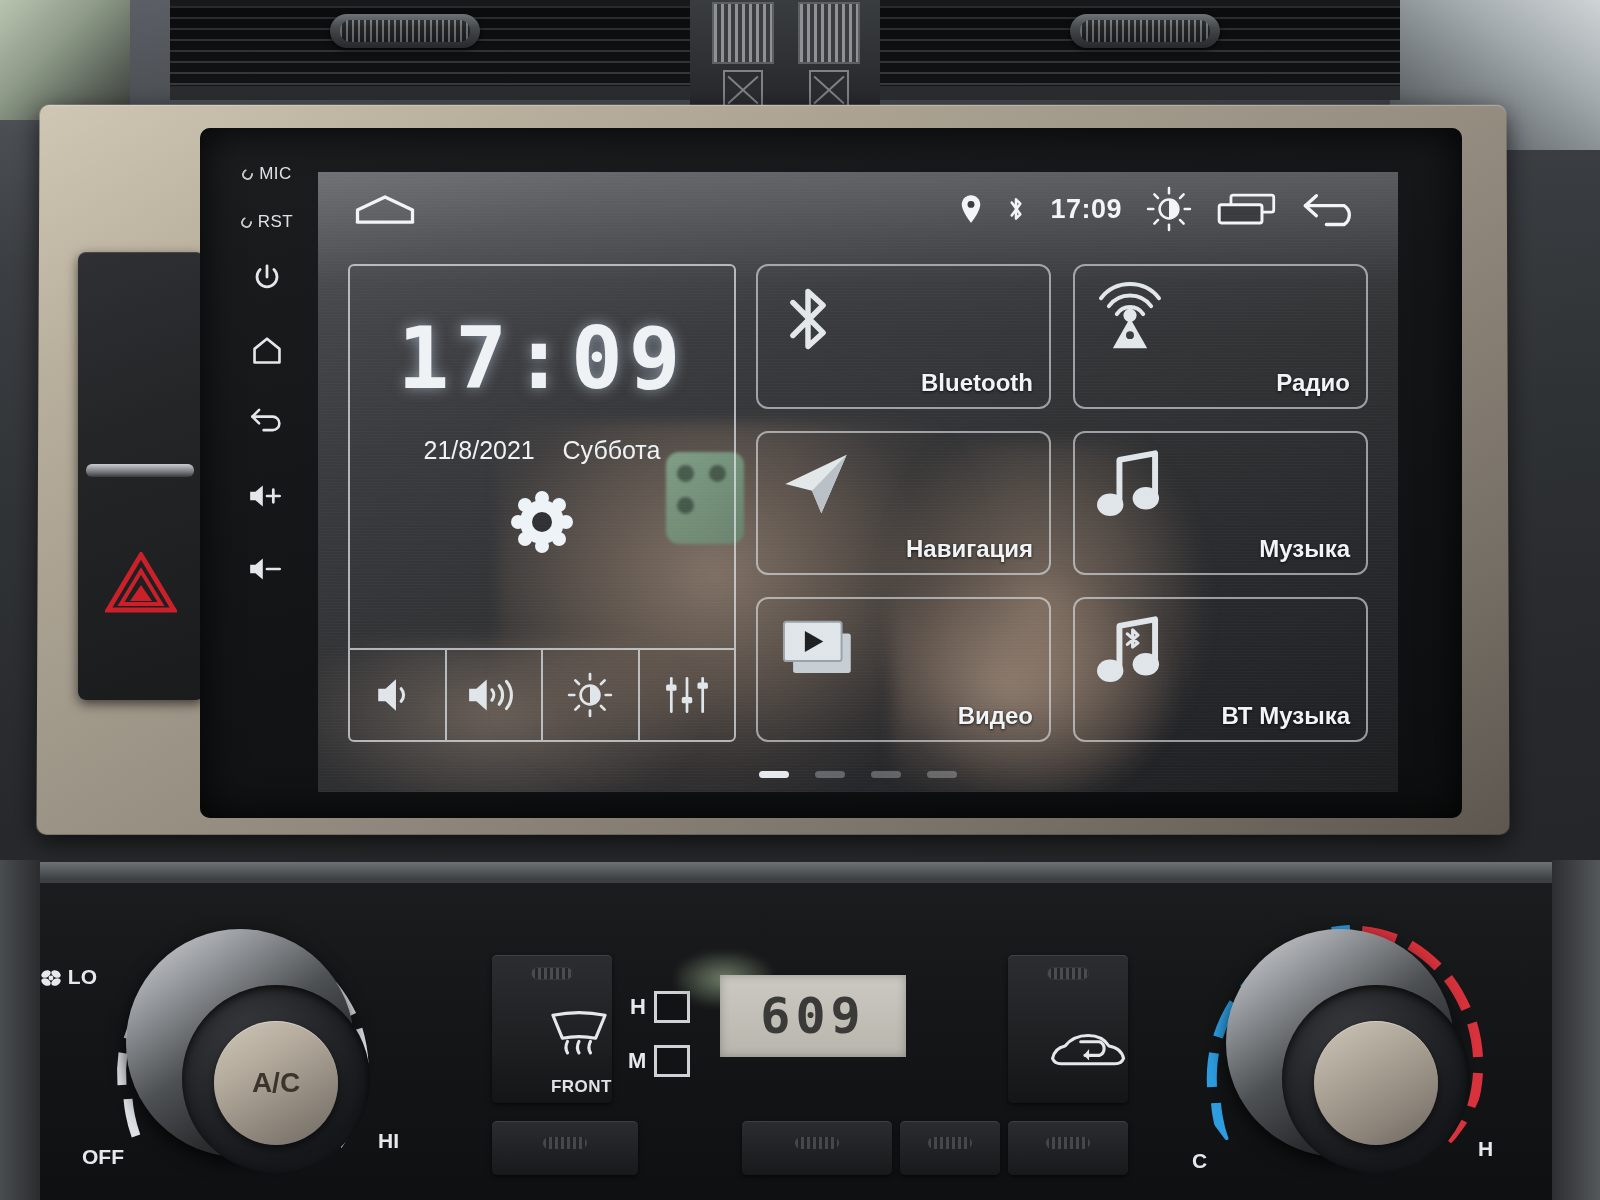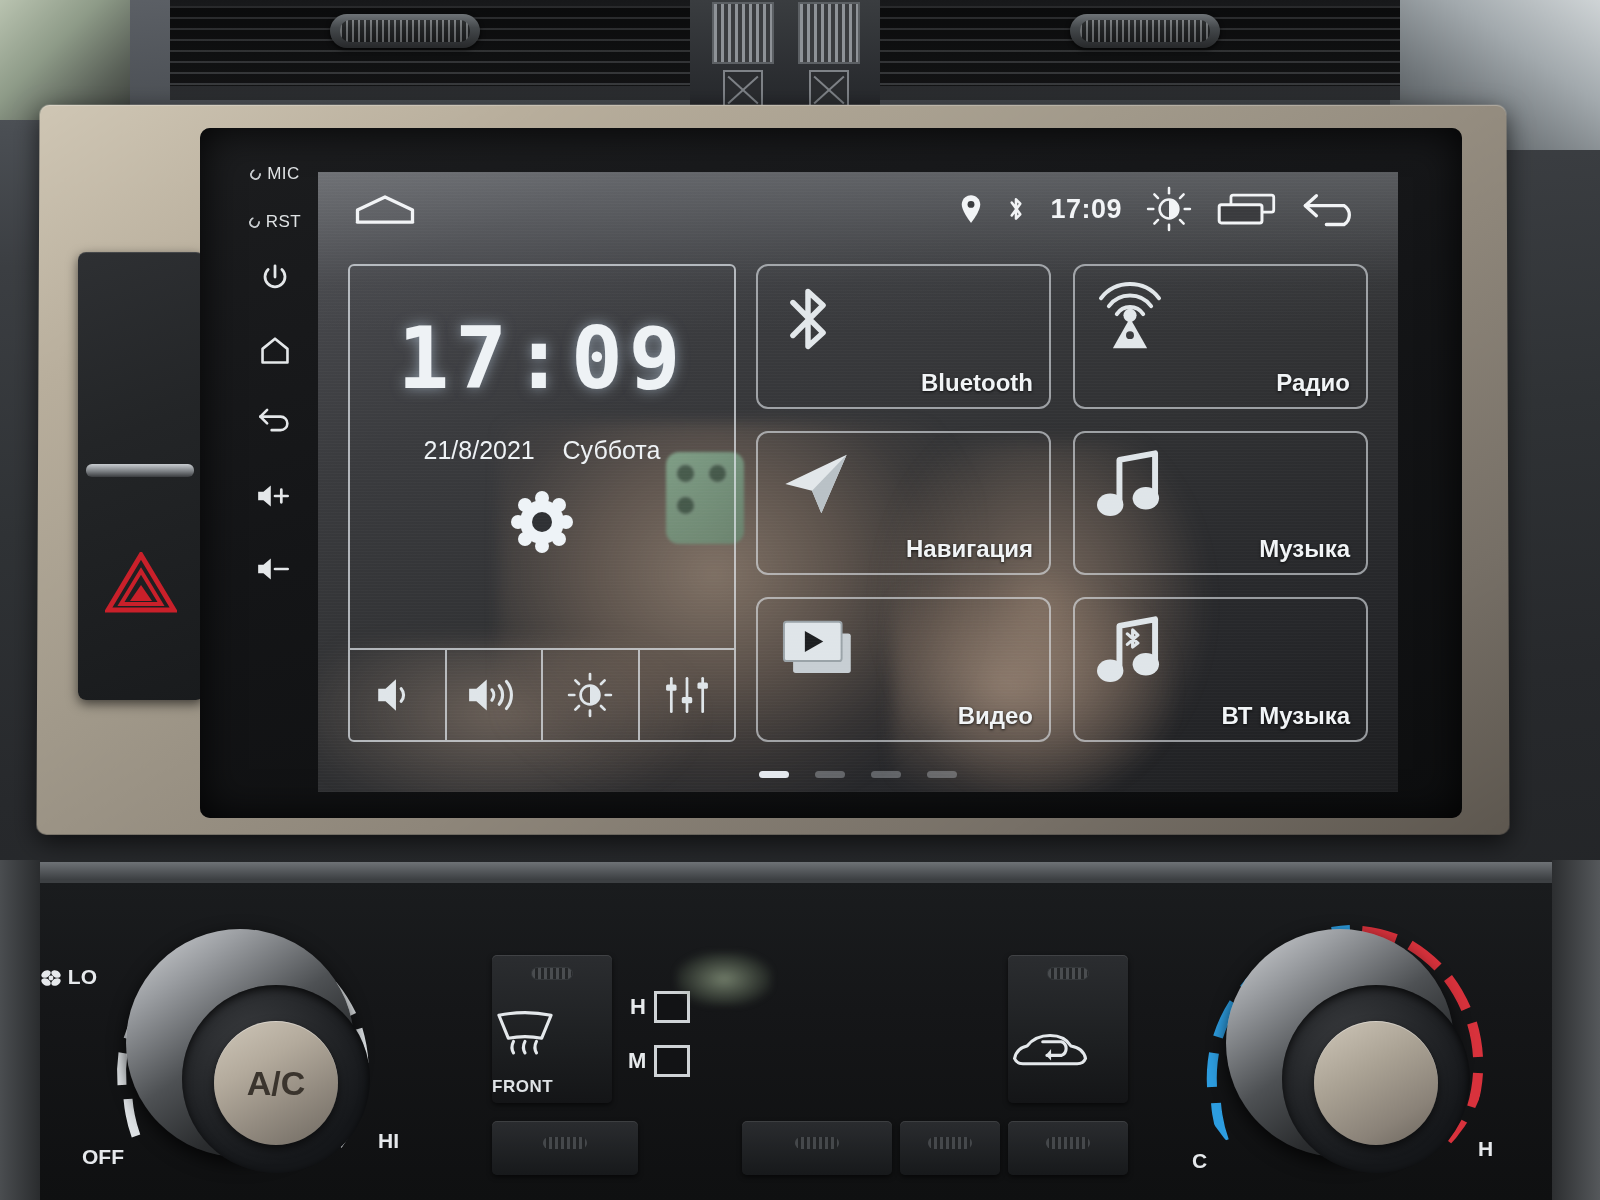--- a/index.html
+++ b/index.html
@@ -80,21 +80,21 @@
     background: linear-gradient(165deg, #1c1d1f 0%, #141517 45%, #0d0e0f 100%);
     border-radius: 10px;
     box-shadow: inset 0 0 40px rgba(0,0,0,0.9);
   }
 
   
   .bezel-left {
     position: absolute; left: 222px; top: 150px; width: 90px; height: 650px;
     color: #e8eaec;
   }
-  .hw { position: absolute; left: 8px; width: 90px; text-align: center; }
+  .hw { position: absolute; left: 0; width: 90px; text-align: center; }
   .hw-label { font-size: 17px; letter-spacing: 0.5px; color: #dfe2e4; }
   .hw-dot {
     display:inline-block; width: 11px; height: 11px; border: 2px solid #c6cacd;
     border-radius: 50%; border-top-color: transparent; margin-right: 6px; vertical-align: middle;
     transform: rotate(30deg);
   }
   .hw-glyph { font-size: 27px; line-height: 1; color: #e4e7e9; }
 
   
   .screen {
@@ -256,31 +256,31 @@
     position:absolute; left: 56px; top: 56px; width: 188px; height: 188px;
     border-radius:50%;
     background: radial-gradient(circle at 38% 32%, #3a3c3f, #15171a 70%);
     box-shadow: inset 0 3px 10px rgba(0,0,0,0.8);
   }
   .knob-cap {
     position:absolute; left: 88px; top: 92px; width: 124px; height: 124px;
     border-radius:50%;
     background: linear-gradient(150deg, #cfc7b9 0%, #b3aa9c 35%, #938b80 65%, #6f6961 100%);
     display:flex; align-items:center; justify-content:center;
-    color:#3a342d; font-size: 34px; font-weight: bold;
+    color:#3a342d; font-size: 28px; font-weight: bold;
     box-shadow: 0 4px 10px rgba(0,0,0,0.6), inset 0 1px 0 rgba(255,255,255,0.35);
   }
   .knob-text { position:absolute; color:#e6e9ec; font-size: 21px; font-weight: bold; }
 
   .cc-btn {
     position:absolute;
     background: linear-gradient(180deg, #2b2d30 0%, #1d1f21 60%, #141517 100%);
     border-radius: 5px;
     box-shadow: inset 0 1px 0 rgba(255,255,255,0.1), 0 2px 5px rgba(0,0,0,0.6);
-    display:flex; flex-direction:column; align-items:flex-start; justify-content:flex-end;
+    display:flex; flex-direction:column; align-items:flex-end; justify-content:flex-end;
     padding-bottom: 6px; color:#dfe3e6;gap:20px;
   }
   .cc-btn .pill {
     position:absolute; left:50%; top: 12px; transform:translateX(-50%);
     width: 42px; height: 13px; border-radius: 7px;
     background: repeating-linear-gradient(90deg, #4a4d50 0 3px, #232527 3px 6px);
     border: 1px solid #35383b;
   }
   .cc-btn .cc-lbl { font-size: 17px; font-weight: bold; letter-spacing: 0.5px; }
 
@@ -720,17 +720,18 @@
     <div class="bot-btn" style="left: 900px; top: 238px; width: 100px;">
       <span class="pill2"></span>
     </div>
     <div class="bot-btn" style="left: 1008px; top: 238px; width: 120px;">
       <span class="pill2"></span>
     </div>
 
   </div>
 
   <div class="lcd-refl"></div>
+  <div class="lcd">609</div>
 
   <div class="climate-side-l"></div>
   <div class="climate-side-r"></div>
 
 </div>
 
 </body></html>

